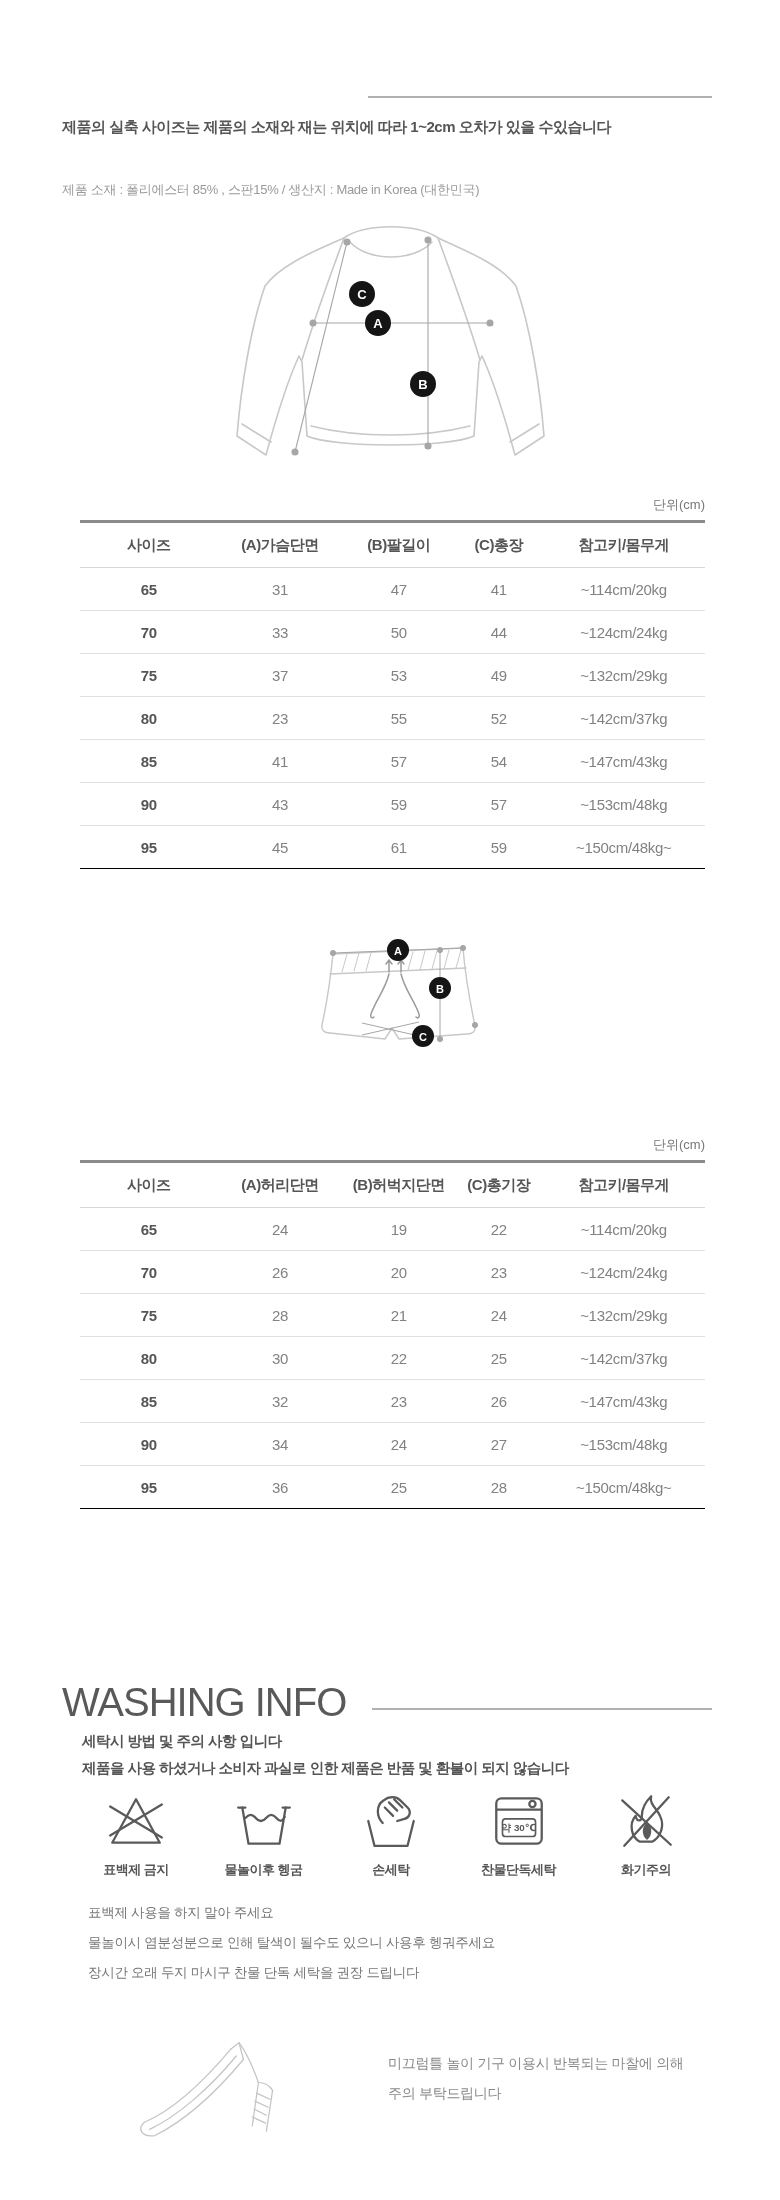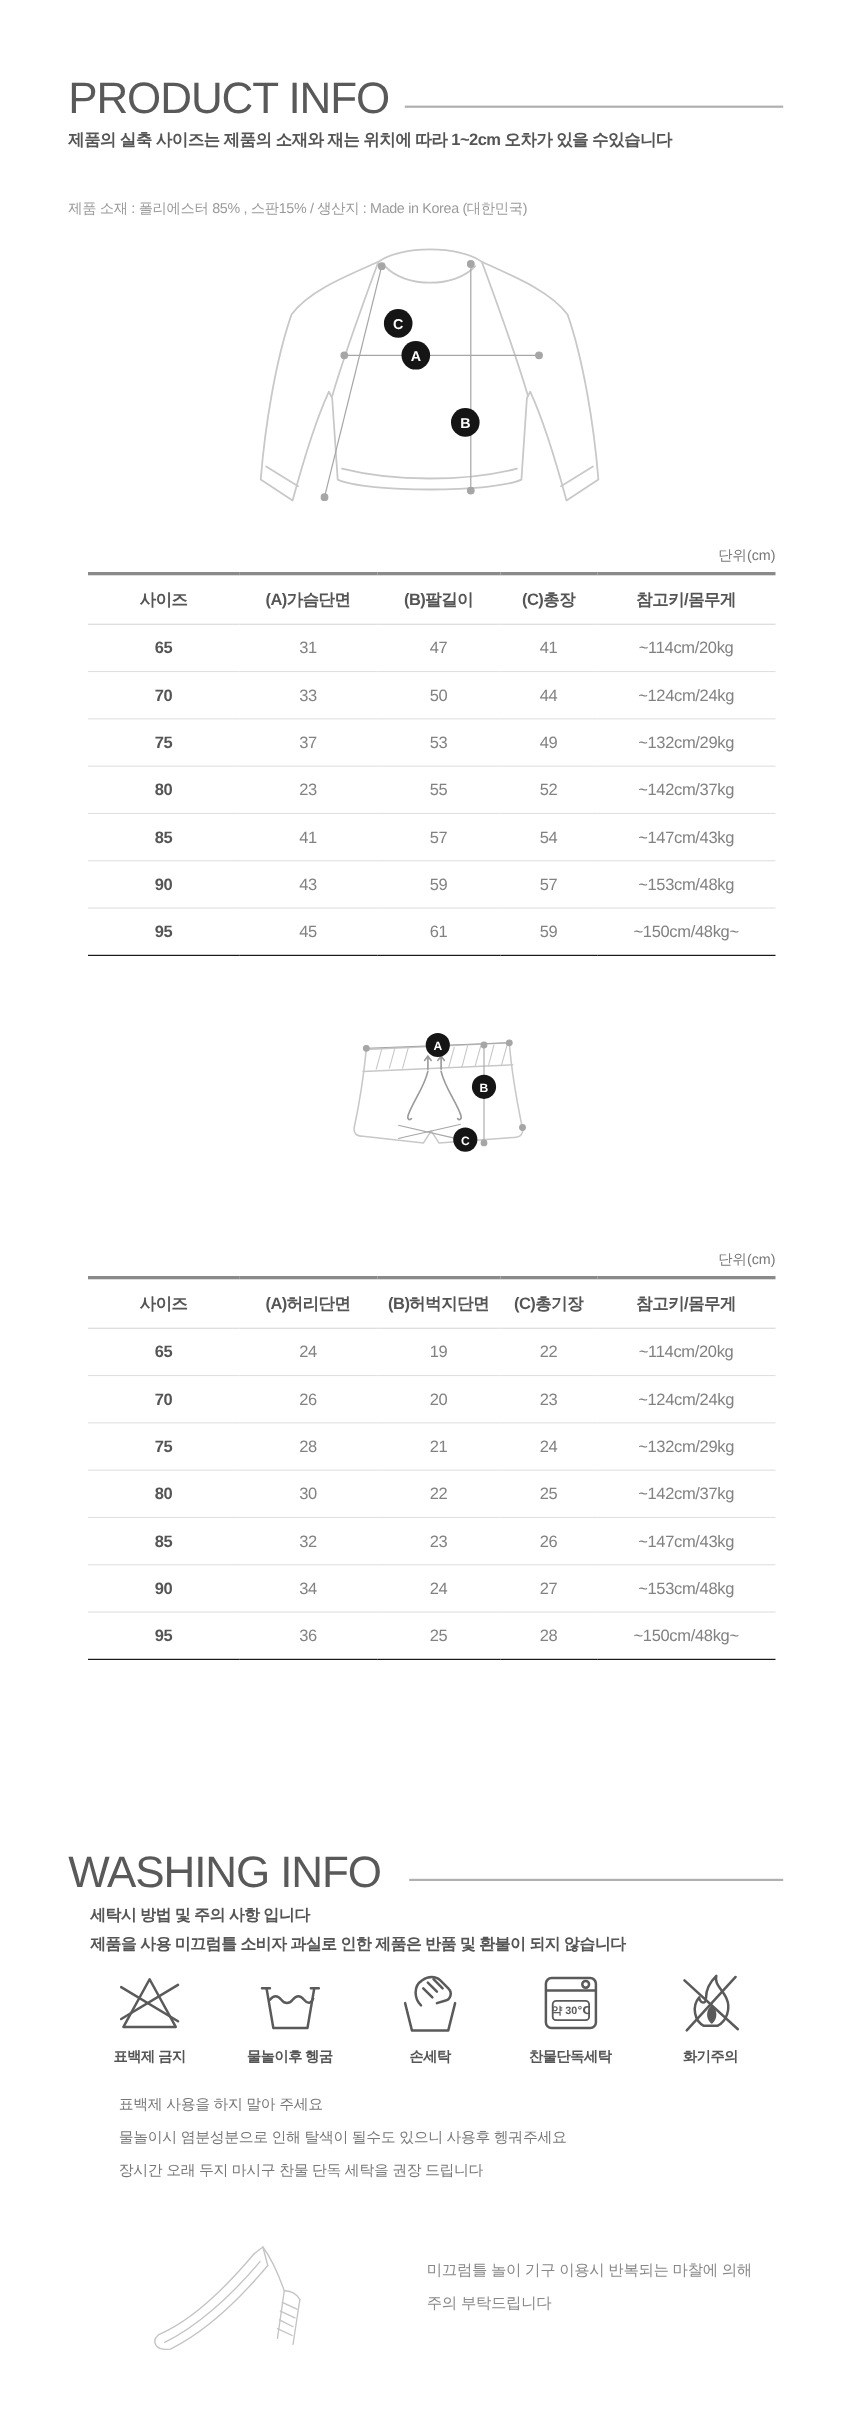--- a/index.html
+++ b/index.html
@@ -36,21 +36,20 @@
 
   svg{display:block;}
   .marker-letter{fill:#fff;font-size:13px;font-weight:700;font-family:"Liberation Sans","DejaVu Sans",sans-serif;text-anchor:middle;}
   .machine-text{fill:#5a5a5a;font-size:9.5px;font-weight:600;text-anchor:middle;font-family:"Liberation Sans","DejaVu Sans",sans-serif;}
 </style>
 </head>
 <body>
 
 <div class="page">
 
-  <div class="abs section-title" style="left:62px;top:70px;">PRODUCT INFO</div>
   <div class="abs title-rule" style="left:368px;top:96px;width:344px;"></div>
   <div class="abs notice" style="left:62px;top:118px;">제품의 실축 사이즈는 제품의 소재와 재는 위치에 따라 1~2cm 오차가 있을 수있습니다</div>
   <div class="abs material" style="left:62px;top:164px;margin-top:17px;">제품 소재 : 폴리에스터 85% , 스판15% / 생산지 : Made in Korea (대한민국)</div>
 
   <svg class="abs" style="left:218px;top:186px;" width="345" height="295" viewBox="0 0 345 295">
     <g stroke="#c8c8c8" stroke-width="1.6" fill="#ffffff" stroke-linejoin="round" stroke-linecap="round">
       <path d="M126,52 C146,37 200,37 220,52
                C246,64 282,78 298,100
                C312,140 322,200 326,250
                L297,269
@@ -285,21 +284,21 @@
           <td>28</td>
           <td>~150cm/48kg~</td>
         </tr>
       </tbody>
     </table>
 
   <div class="abs section-title" style="left:62px;top:1682px;">WASHING INFO</div>
   <div class="abs title-rule" style="left:372px;top:1708px;width:340px;"></div>
   <div class="abs wash-desc" style="left:62px;top:1728px;margin-left:20px;">
     <div>세탁시 방법 및 주의 사항 입니다</div>
-    <div>제품을 사용 미끄럼틀 소비자 과실로 인한 제품은 반품 및 환불이 되지 않습니다</div>
+    <div>제품을 사용 하셨거나 소비자 과실로 인한 제품은 반품 및 환불이 되지 않습니다</div>
   </div>
 
   <div class="abs icons-row" style="left:88px;top:1786px;">
 
     <div class="wash-icon">
       <div class="glyph">
         <svg width="62" height="62" viewBox="0 0 60 60" fill="none" stroke="#5a5a5a" stroke-width="2.2" stroke-linejoin="round" stroke-linecap="round">
           <path d="M30,9 L53,51 L7,51 Z"></path>
           <path d="M5,16 L55,46"></path>
             <path d="M55,14 L5,44"></path>
@@ -351,21 +350,21 @@
           <path d="M31,33 C27,37 27,43 31,47 C35,43 35,37 31,33 Z" fill="#5a5a5a"></path>
           <path d="M7,10 L54,53"></path>
             <path d="M52,7 L9,54"></path>
         </svg>
       </div>
       <div class="lbl">화기주의</div>
     </div>
 
   </div>
 
-  <div class="abs cautions" style="left:88px;top:1898px;margin-left:20px;">
+  <div class="abs cautions" style="left:88px;top:1898px;">
     <div>표백제 사용을 하지 말아 주세요</div>
     <div>물놀이시 염분성분으로 인해 탈색이 될수도 있으니 사용후 헹궈주세요</div>
     <div>장시간 오래 두지 마시구 찬물 단독 세탁을 권장 드립니다</div>
   </div>
 
   <svg class="abs" style="left:132px;top:2035px;" width="168" height="118" viewBox="0 0 190 130">
     <g stroke="#c4c4c4" stroke-width="1.4" fill="none" stroke-linejoin="round" stroke-linecap="round">
       <path d="M112,14 C80,52 45,84 14,97 C6,104 10,114 26,112 C60,95 96,62 126,26"></path>
       <path d="M118,22 C88,58 52,90 20,105"></path>
       <path d="M112,14 L121,7 C130,19 138,38 143,52"></path>

